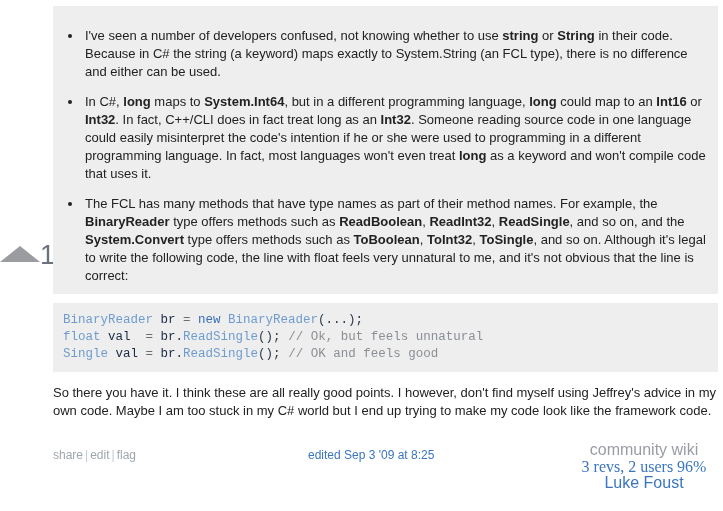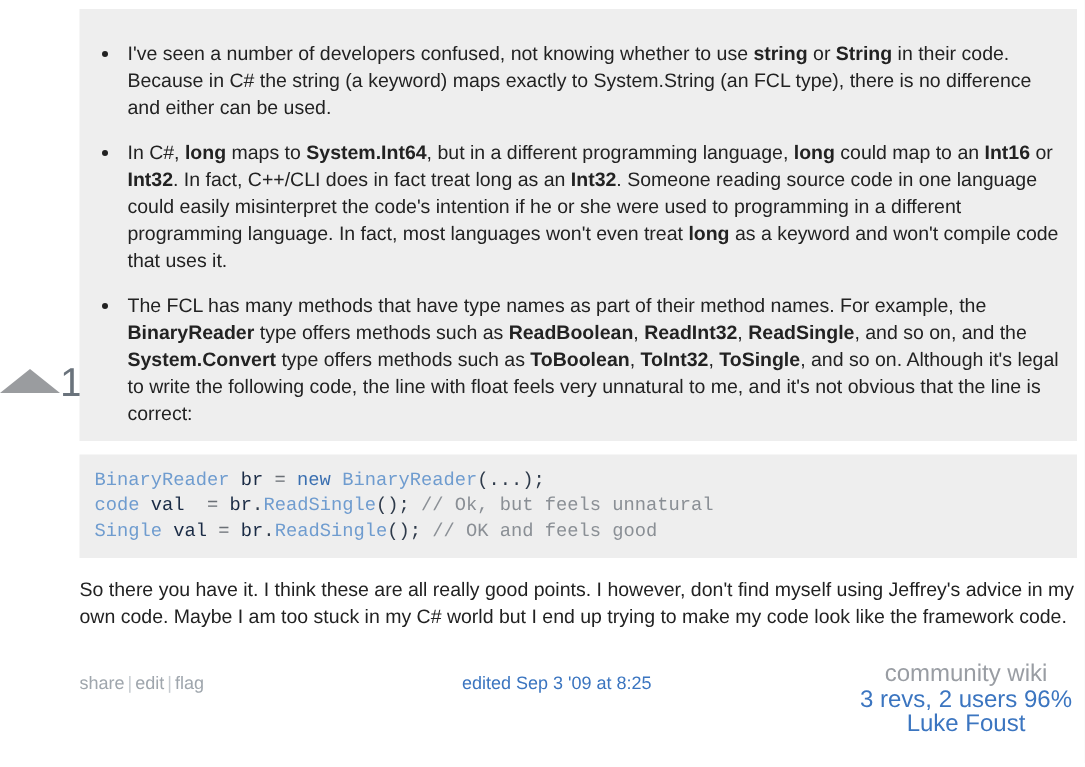--- a/index.html
+++ b/index.html
@@ -173,20 +173,21 @@
   }
   .user-card .cw {
     color: #999da3;
   }
   .user-card a {
     color: #3b75c0;
     text-decoration: none;
   }
   .user-card .revs {
     display: block;
+    font-family: Liberation Serif, serif;
   }
   .user-card .uname {
     display: block;
   }
 </style>
 </head>
 <body>
 
 <div class="answer">
 
@@ -200,21 +201,21 @@
     <div class="post-text">
 
 
       <ul class="reasons">
           <li><span>I've seen a number of developers confused, not knowing whether to use </span><b>string</b><span> or </span><b>String</b><span> in their code. Because in C# the string (a keyword) maps exactly to System.String (an FCL type), there is no difference and either can be used.</span></li>
           <li><span>In C#, </span><b>long</b><span> maps to </span><b>System.Int64</b><span>, but in a different programming language, </span><b>long</b><span> could map to an </span><b>Int16</b><span> or </span><b>Int32</b><span>. In fact, C++/CLI does in fact treat long as an </span><b>Int32</b><span>. Someone reading source code in one language could easily misinterpret the code's intention if he or she were used to programming in a different programming language. In fact, most languages won't even treat </span><b>long</b><span> as a keyword and won't compile code that uses it.</span></li>
           <li><span>The FCL has many methods that have type names as part of their method names. For example, the </span><b>BinaryReader</b><span> type offers methods such as </span><b>ReadBoolean</b><span>, </span><b>ReadInt32</b><span>, </span><b>ReadSingle</b><span>, and so on, and the </span><b>System.Convert</b><span> type offers methods such as </span><b>ToBoolean</b><span>, </span><b>ToInt32</b><span>, </span><b>ToSingle</b><span>, and so on. Although it's legal to write the following code, the line with float feels very unnatural to me, and it's not obvious that the line is correct:</span></li>
         </ul>
 
       <pre class="code-block"><span class="tok-type">BinaryReader</span><span class="tok-op"> </span><span class="tok-var">br</span><span class="tok-op"> = </span><span class="tok-kw">new</span><span class="tok-op"> </span><span class="tok-fn">BinaryReader</span><span class="tok-punct">(...);</span>
-<span class="tok-type">code</span><span class="tok-op"> </span><span class="tok-var">val</span><span class="tok-op">  = </span><span class="tok-var">br</span><span class="tok-punct">.</span><span class="tok-fn">ReadSingle</span><span class="tok-punct">(); </span><span class="tok-comment">// Ok, but feels unnatural</span>
+<span class="tok-type">float</span><span class="tok-op"> </span><span class="tok-var">val</span><span class="tok-op">  = </span><span class="tok-var">br</span><span class="tok-punct">.</span><span class="tok-fn">ReadSingle</span><span class="tok-punct">(); </span><span class="tok-comment">// Ok, but feels unnatural</span>
 <span class="tok-type">Single</span><span class="tok-op"> </span><span class="tok-var">val</span><span class="tok-op"> = </span><span class="tok-var">br</span><span class="tok-punct">.</span><span class="tok-fn">ReadSingle</span><span class="tok-punct">(); </span><span class="tok-comment">// OK and feels good</span></pre>
 
       <p class="outro">So there you have it. I think these are all really good points. I however, don't find myself using Jeffrey's advice in my own code. Maybe I am too stuck in my C# world but I end up trying to make my code look like the framework code.</p>
     </div>
 
     <div class="post-menu-row">
       <div class="post-menu">
         <a href="#">share</a><span class="sep">|</span><a href="#">edit</a><span class="sep">|</span><a href="#">flag</a>
       </div>
 

